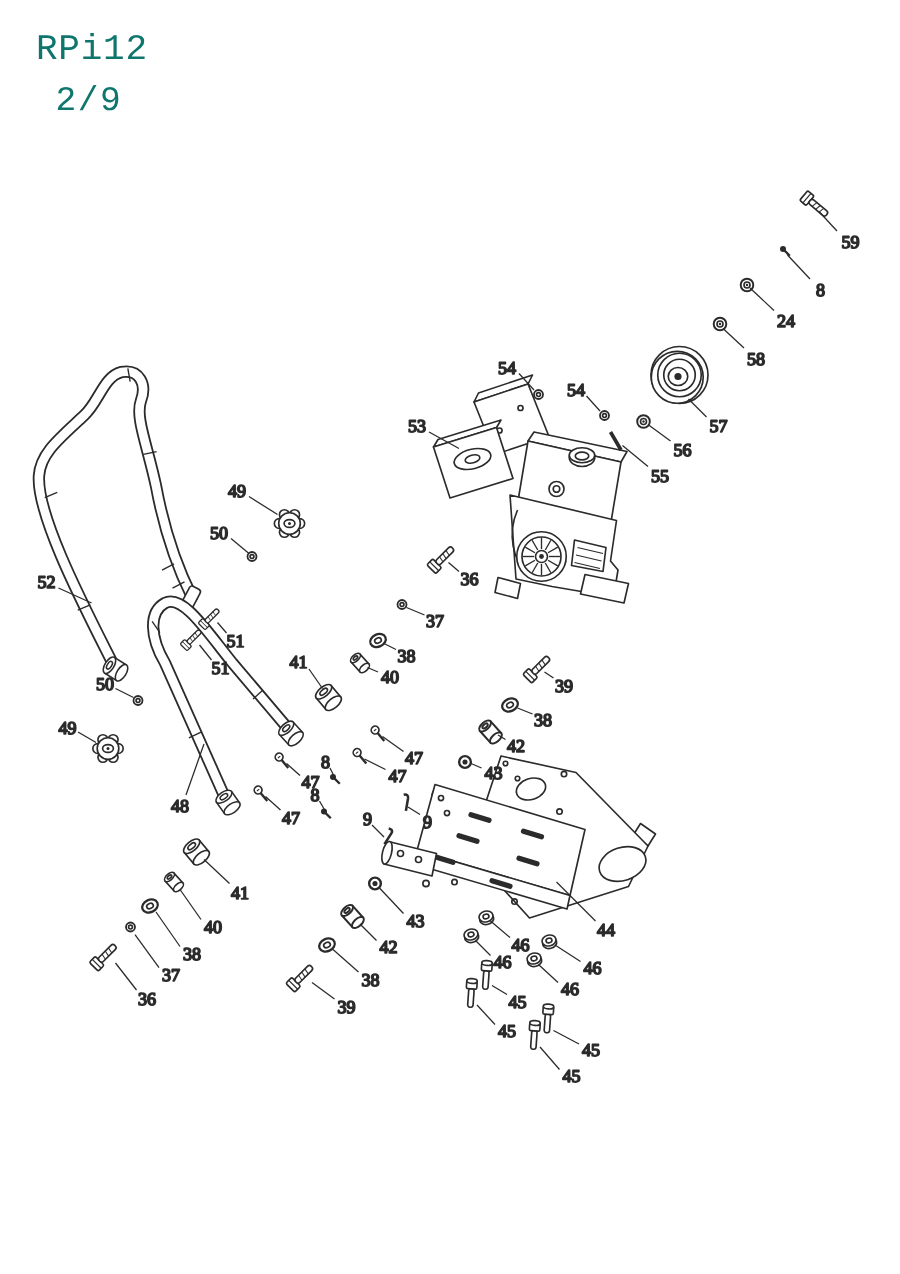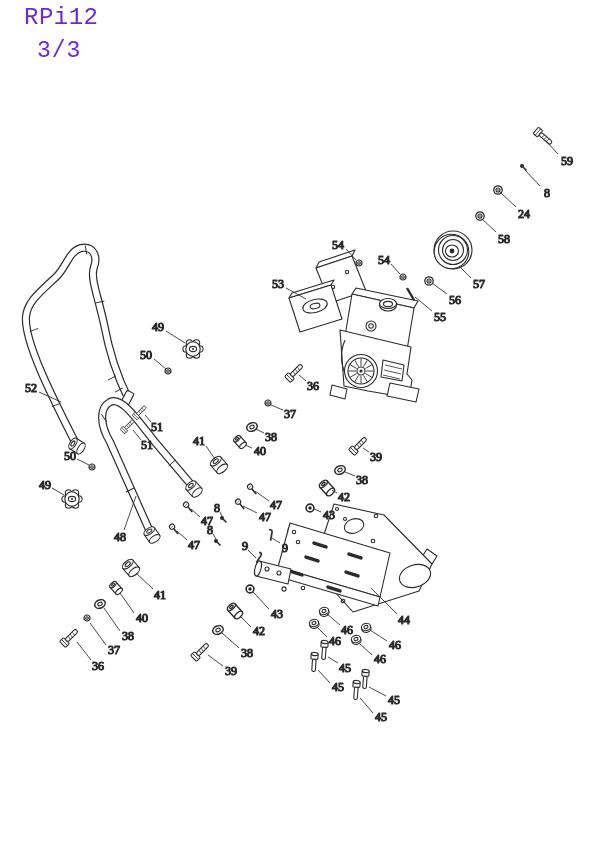--- a/index.html
+++ b/index.html
@@ -1,35 +1,35 @@
 <!DOCTYPE html>
 <html><head>
 <meta charset="utf-8">
 <style>
   *{margin:0;padding:0;box-sizing:border-box}
   html,body{background:#fff}
   .page{position:relative;width:600px;height:849px;background:#fff;overflow:hidden;font-family:"Liberation Sans",sans-serif}
-  .titleblock{position:absolute;left:24px;top:4px;z-index:2;color:#6d28d9;
+  .titleblock{position:absolute;left:24px;top:20px;z-index:2;color:#0f766e;
     font-family:"Liberation Mono","DejaVu Sans Mono",monospace}
   .model{font-size:24px;letter-spacing:.5px}
   .pageno{font-size:23px;margin-top:7px;margin-left:13px;letter-spacing:1px}
   #diagram{position:absolute;left:0;top:0}
   .leader{stroke:#2b2b2b;stroke-width:.85;fill:none}
   .plabel{font-family:"Liberation Serif","DejaVu Serif",serif;font-size:12px;fill:#1d1d1d;text-anchor:middle}
   .tube-o{stroke:#2b2b2b;stroke-width:8.2;fill:none;stroke-linecap:round}
   .tube-i{stroke:#fff;stroke-width:5.8;fill:none;stroke-linecap:round}
   .tick{stroke:#2b2b2b;stroke-width:.9}
 </style>
 </head>
 <body>
 
 <div class="page">
   <div class="titleblock">
     <div class="model">RPi12</div>
-    <div class="pageno">3/3</div>
+    <div class="pageno">2/9</div>
   </div>
 
   <svg id="diagram" width="600" height="849" viewBox="0 0 600 849">
     <g stroke="#2b2b2b" fill="none" stroke-width="1.1" stroke-linejoin="round">
 
       <g>
         <path d="M427,549 l10,7 -5,8 -10,-7 Z" fill="#fff"></path>
         <path d="M334,504 L384,515 L432,564 L419,591 L353,612 L313,568 Z" fill="#fff"></path>
         <ellipse cx="415" cy="576" rx="16" ry="11" transform="rotate(-18 415 576)" fill="#fff"></ellipse>
         <ellipse cx="354" cy="526" rx="10" ry="7" transform="rotate(-18 354 526)" fill="#fff"></ellipse>

